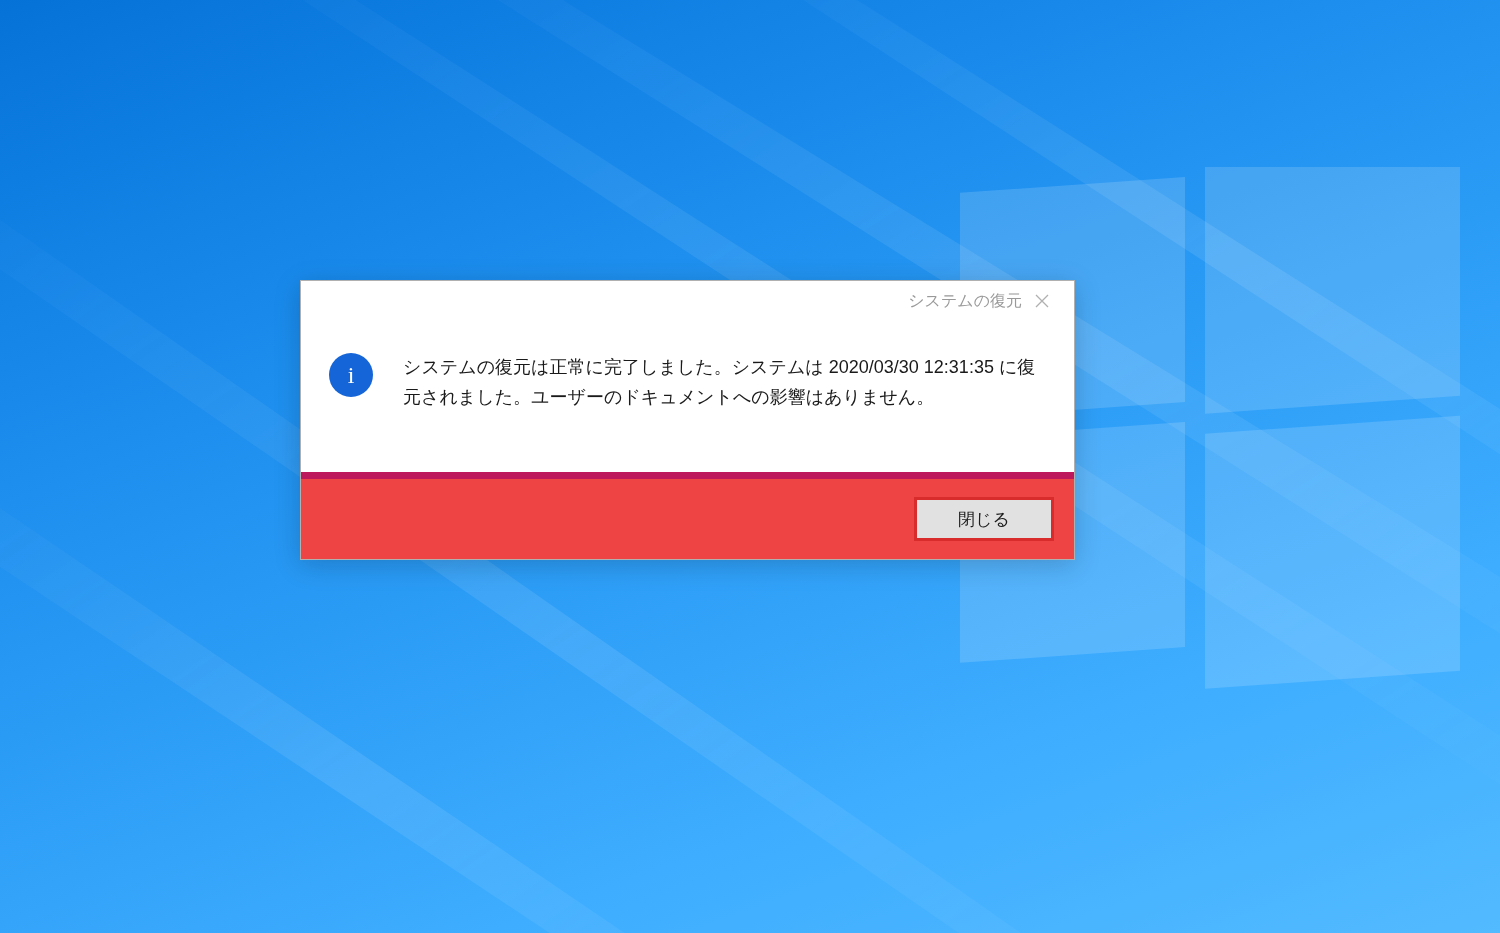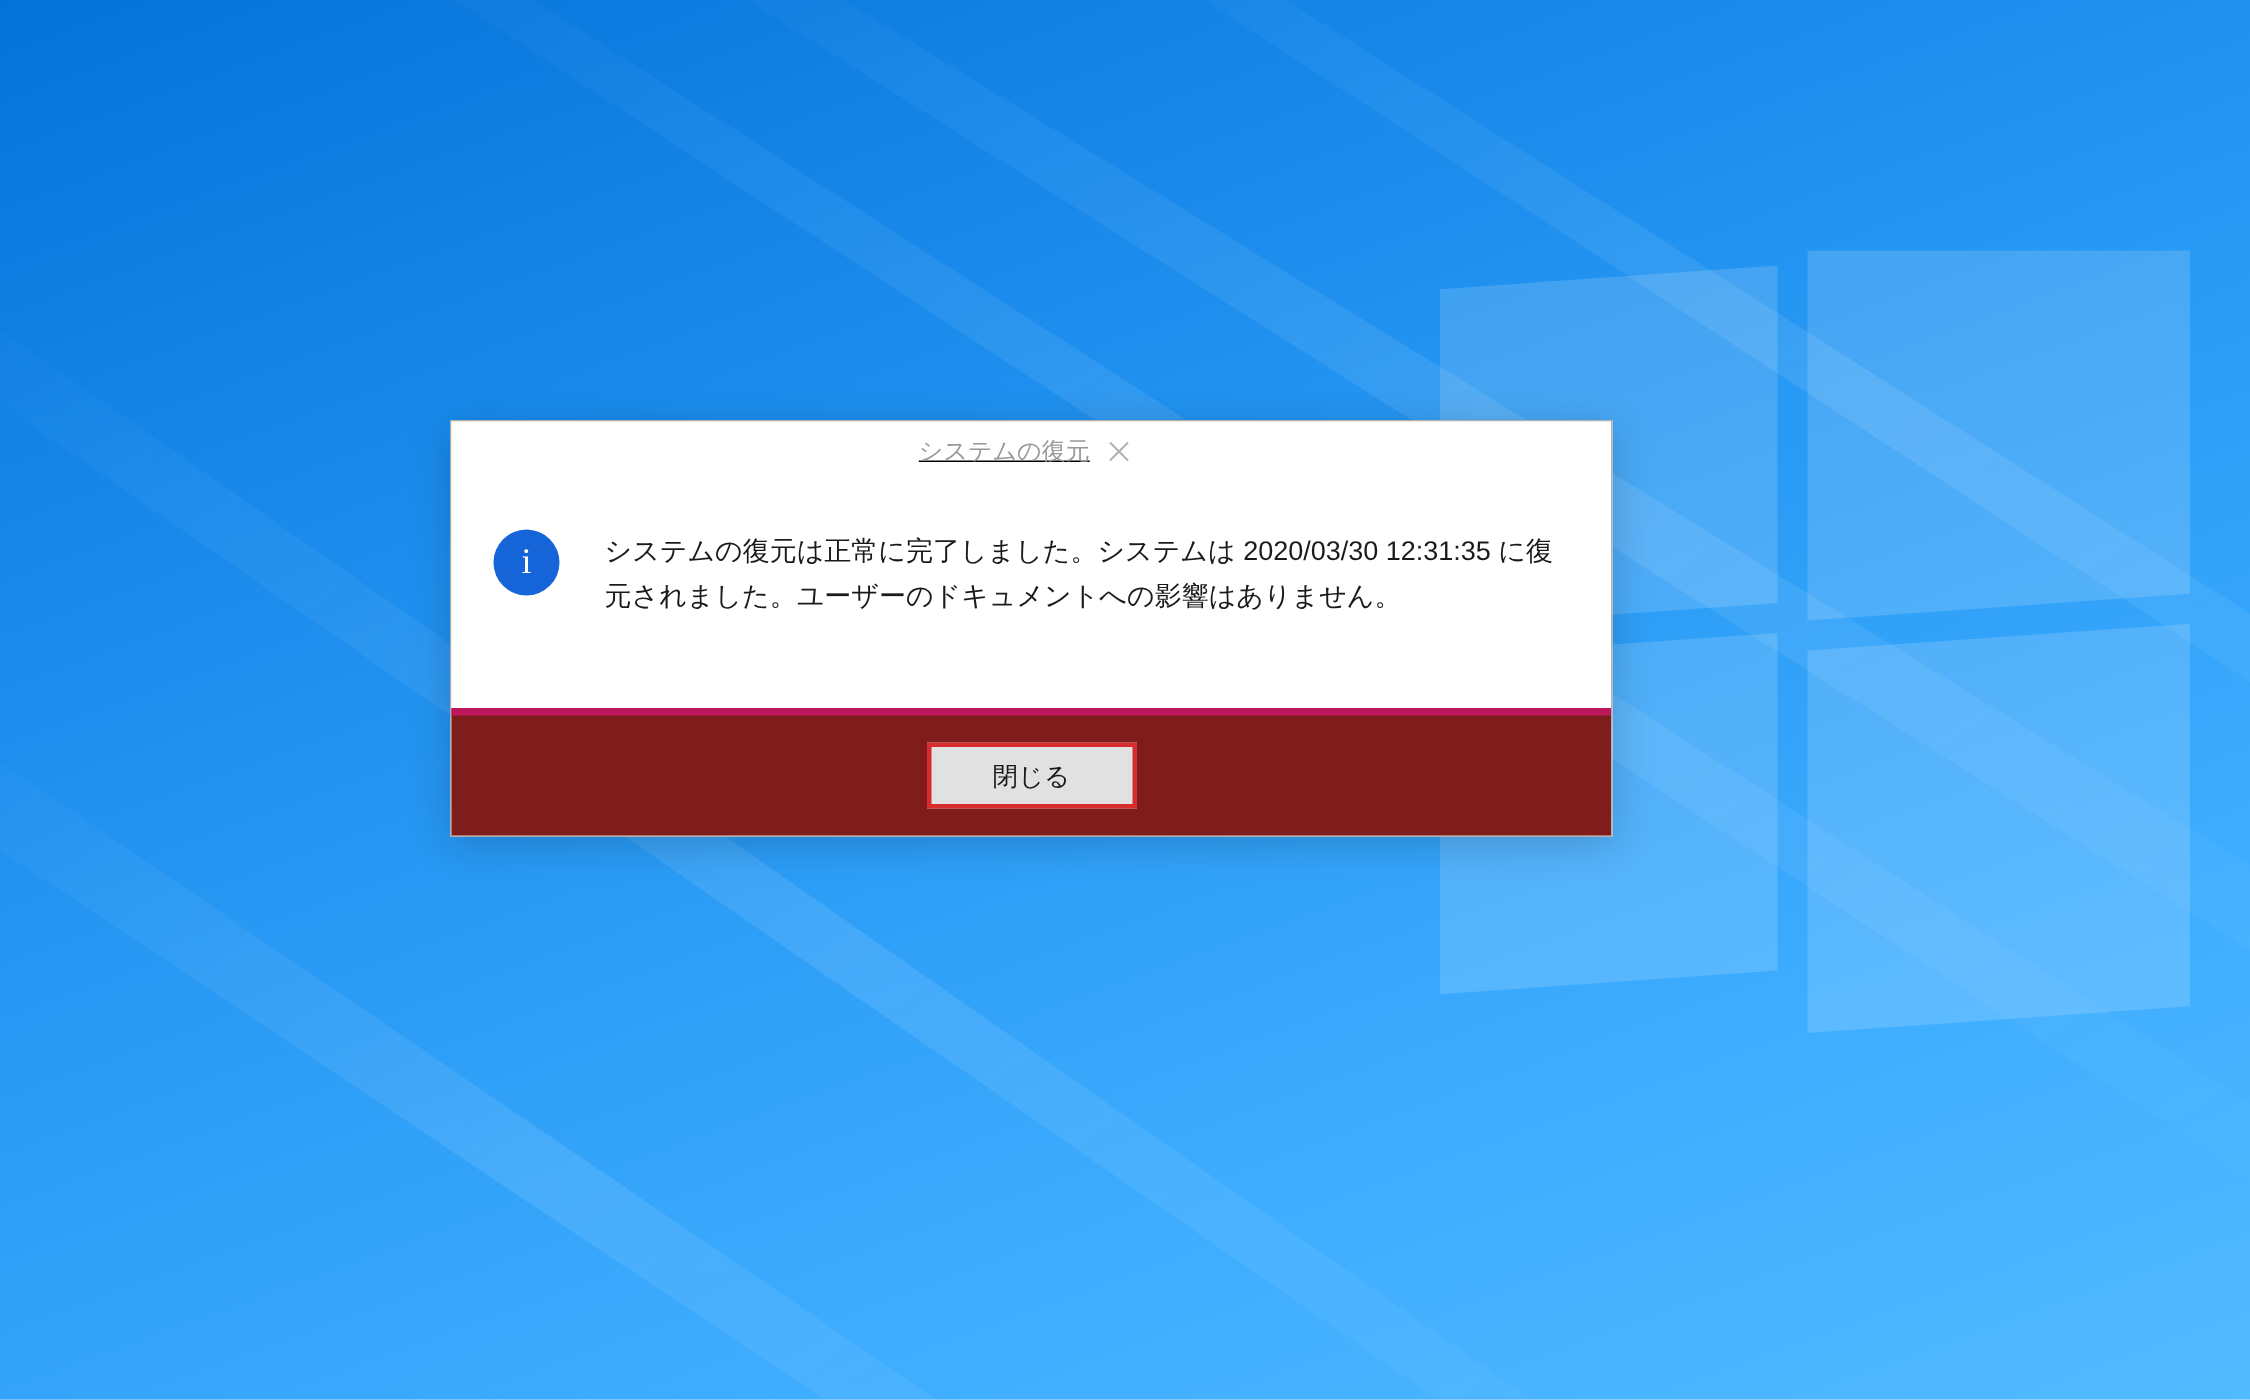--- a/index.html
+++ b/index.html
@@ -45,25 +45,24 @@
       top: 280px;
       width: 775px;
       background: #ffffff;
       border: 1px solid #b0b0b0;
       box-shadow: 0 5px 25px rgba(0,0,0,0.18);
     }
     
     .dialog-titlebar {
       display: flex;
       align-items: center;
-      justify-content: center;
+      justify-content: flex-end;
       height: 40px;
       padding: 0 12px 0 16px;
       background: #ffffff;
-      text-decoration: underline;
     }
     
     .dialog-title {
       font-size: 16px;
       color: #999999;
     }
     
     .close-button {
       width: 40px;
       height: 32px;
@@ -102,25 +101,25 @@
     }
     
     .message-text {
       font-size: 18px;
       line-height: 1.65;
       color: #1a1a1a;
       padding-top: 2px;
     }
     
     .dialog-footer {
-      background: #7f1d1d;
-      border-top: 5px solid #be185d;
+      background: #ef4444;
+      border-top: 7px solid #be185d;
       padding: 18px 20px;
       display: flex;
-      justify-content: center;
+      justify-content: flex-end;
     }
     
     .close-action-button {
       min-width: 140px;
       height: 44px;
       background: #e1e1e1;
       border: 3px solid #d82c2c;
       font-size: 17px;
       color: #1a1a1a;
       cursor: pointer;

